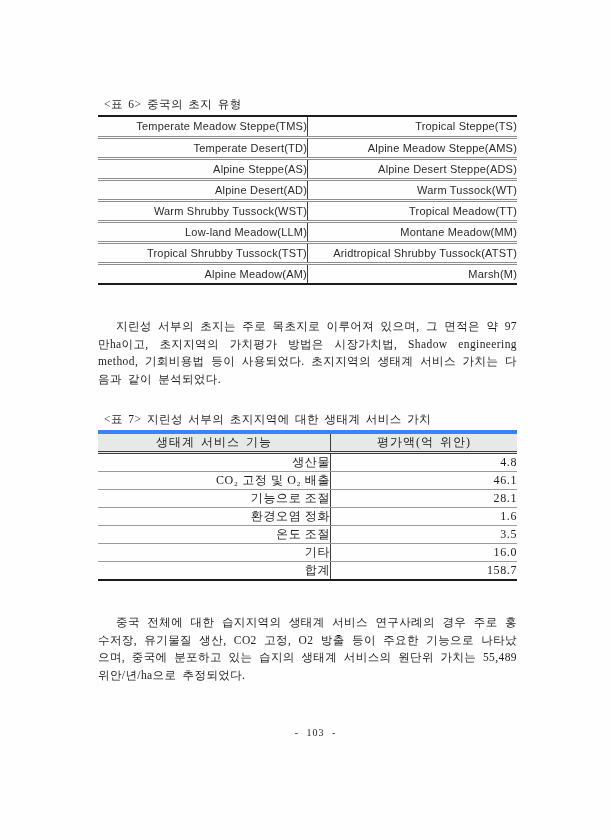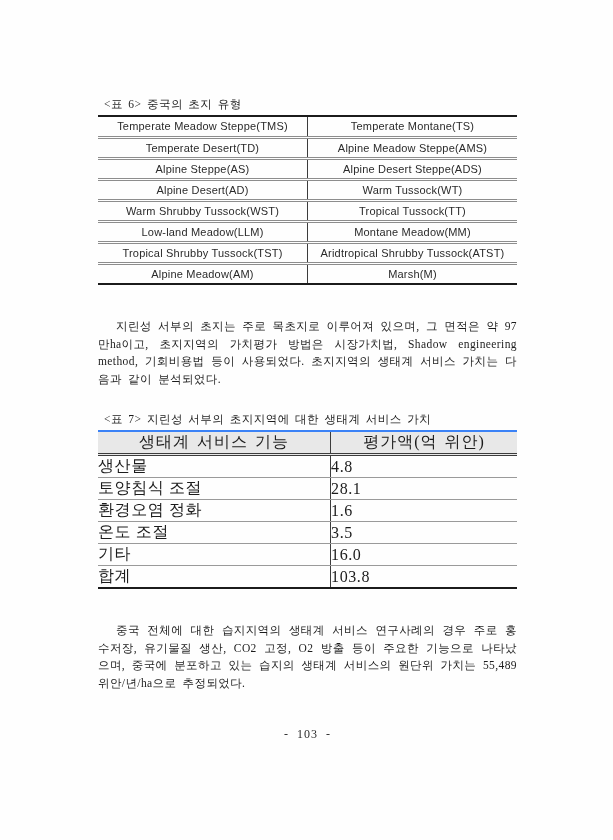--- a/index.html
+++ b/index.html
@@ -33,21 +33,21 @@
   .t6 {
     border-top: 2px solid #1b1b1b;
     border-bottom: 2px solid #1b1b1b;
     font-family: "Liberation Sans", "DejaVu Sans", sans-serif;
     font-size: 11px;
     color: #2a2a2a;
   }
   .t6 td {
     width: 50%;
     height: 21px;
-    text-align: center;
+    text-align: right;
     vertical-align: middle;
     border-bottom: 3px double #8d8d8d;
     letter-spacing: 0.2px;
   }
   .t6 tr:last-child td { border-bottom: none; }
   .t6 td:first-child { border-right: 1px solid #3c3c3c; }
 
   
   .body-text {
     font-size: 11.5px;
@@ -56,89 +56,89 @@
     text-indent: 18px;
     letter-spacing: 0.4px;
     word-spacing: 3px;
     margin-top: 33px;
     color: #1c1c1c;
   }
   .caption.second { margin-top: 24px; }
 
   
   .t7 {
-    border-top: 2px solid #3b82f6;
+    border-top: 4px solid #3b82f6;
     border-bottom: 2px solid #1b1b1b;
-    font-size: 16px;
+    font-size: 12px;
     color: #1c1c1c;
   }
   .t7 th {
     background: #e8e8e8;
     height: 18px;
     font-weight: normal;
     letter-spacing: 1px;
     word-spacing: 2px;
     text-align: center;
     vertical-align: middle;
     border-bottom: 3px double #3c3c3c;
   }
   .t7 td {
     height: 15.6px;
-    text-align: left;
+    text-align: right;
     vertical-align: middle;
     border-bottom: 1px solid #9a9a9a;
     letter-spacing: 0.6px;
   }
   .t7 tbody tr:last-child td { border-bottom: none; }
   .t7 th:first-child, .t7 td:first-child {
     width: 55.5%;
     border-right: 1px solid #3c3c3c;
   }
 
   .page-number {
     position: absolute;
     top: 727px;
-    left: 98px;
+    left: 106px;
     width: 419px;
     text-align: center;
-    font-size: 12px;
+    font-size: 10px;
     letter-spacing: 1px;
     word-spacing: 4px;
     color: #2a2a2a;
   }
 </style>
 </head>
 <body>
 
 <div class="page">
   <div class="content">
 
     <p class="caption">&lt;표 6&gt; 중국의 초지 유형</p>
 
     <table class="t6">
       <tbody>
         <tr>
           <td>Temperate Meadow Steppe(TMS)</td>
-          <td>Temperate Montane(TS)</td>
+          <td>Tropical Steppe(TS)</td>
         </tr>
         <tr>
           <td>Temperate Desert(TD)</td>
           <td>Alpine Meadow Steppe(AMS)</td>
         </tr>
         <tr>
           <td>Alpine Steppe(AS)</td>
           <td>Alpine Desert Steppe(ADS)</td>
         </tr>
         <tr>
           <td>Alpine Desert(AD)</td>
           <td>Warm Tussock(WT)</td>
         </tr>
         <tr>
           <td>Warm Shrubby Tussock(WST)</td>
-          <td>Tropical Tussock(TT)</td>
+          <td>Tropical Meadow(TT)</td>
         </tr>
         <tr>
           <td>Low-land Meadow(LLM)</td>
           <td>Montane Meadow(MM)</td>
         </tr>
         <tr>
           <td>Tropical Shrubby Tussock(TST)</td>
           <td>Aridtropical Shrubby Tussock(ATST)</td>
         </tr>
         <tr>
@@ -158,38 +158,42 @@
           <th>생태계 서비스 기능</th>
           <th>평가액(억 위안)</th>
         </tr>
       </thead>
       <tbody>
         <tr>
           <td>생산물</td>
           <td>4.8</td>
         </tr>
         <tr>
-          <td>토양침식 조절</td>
+          <td>CO₂ 고정 및 O₂ 배출</td>
+          <td>46.1</td>
+        </tr>
+        <tr>
+          <td>기능으로 조절</td>
           <td>28.1</td>
         </tr>
         <tr>
           <td>환경오염 정화</td>
           <td>1.6</td>
         </tr>
         <tr>
           <td>온도 조절</td>
           <td>3.5</td>
         </tr>
         <tr>
           <td>기타</td>
           <td>16.0</td>
         </tr>
         <tr>
           <td>합계</td>
-          <td>103.8</td>
+          <td>158.7</td>
         </tr>
       </tbody>
     </table>
 
     <p class="body-text">중국 전체에 대한 습지지역의 생태계 서비스 연구사례의 경우 주로 홍수저장, 유기물질 생산, CO2 고정, O2 방출 등이 주요한 기능으로 나타났으며, 중국에 분포하고 있는 습지의 생태계 서비스의 원단위 가치는 55,489위안/년/ha으로 추정되었다.</p>
 
   </div>
 
   <div class="page-number">- 103 -</div>
 </div>

